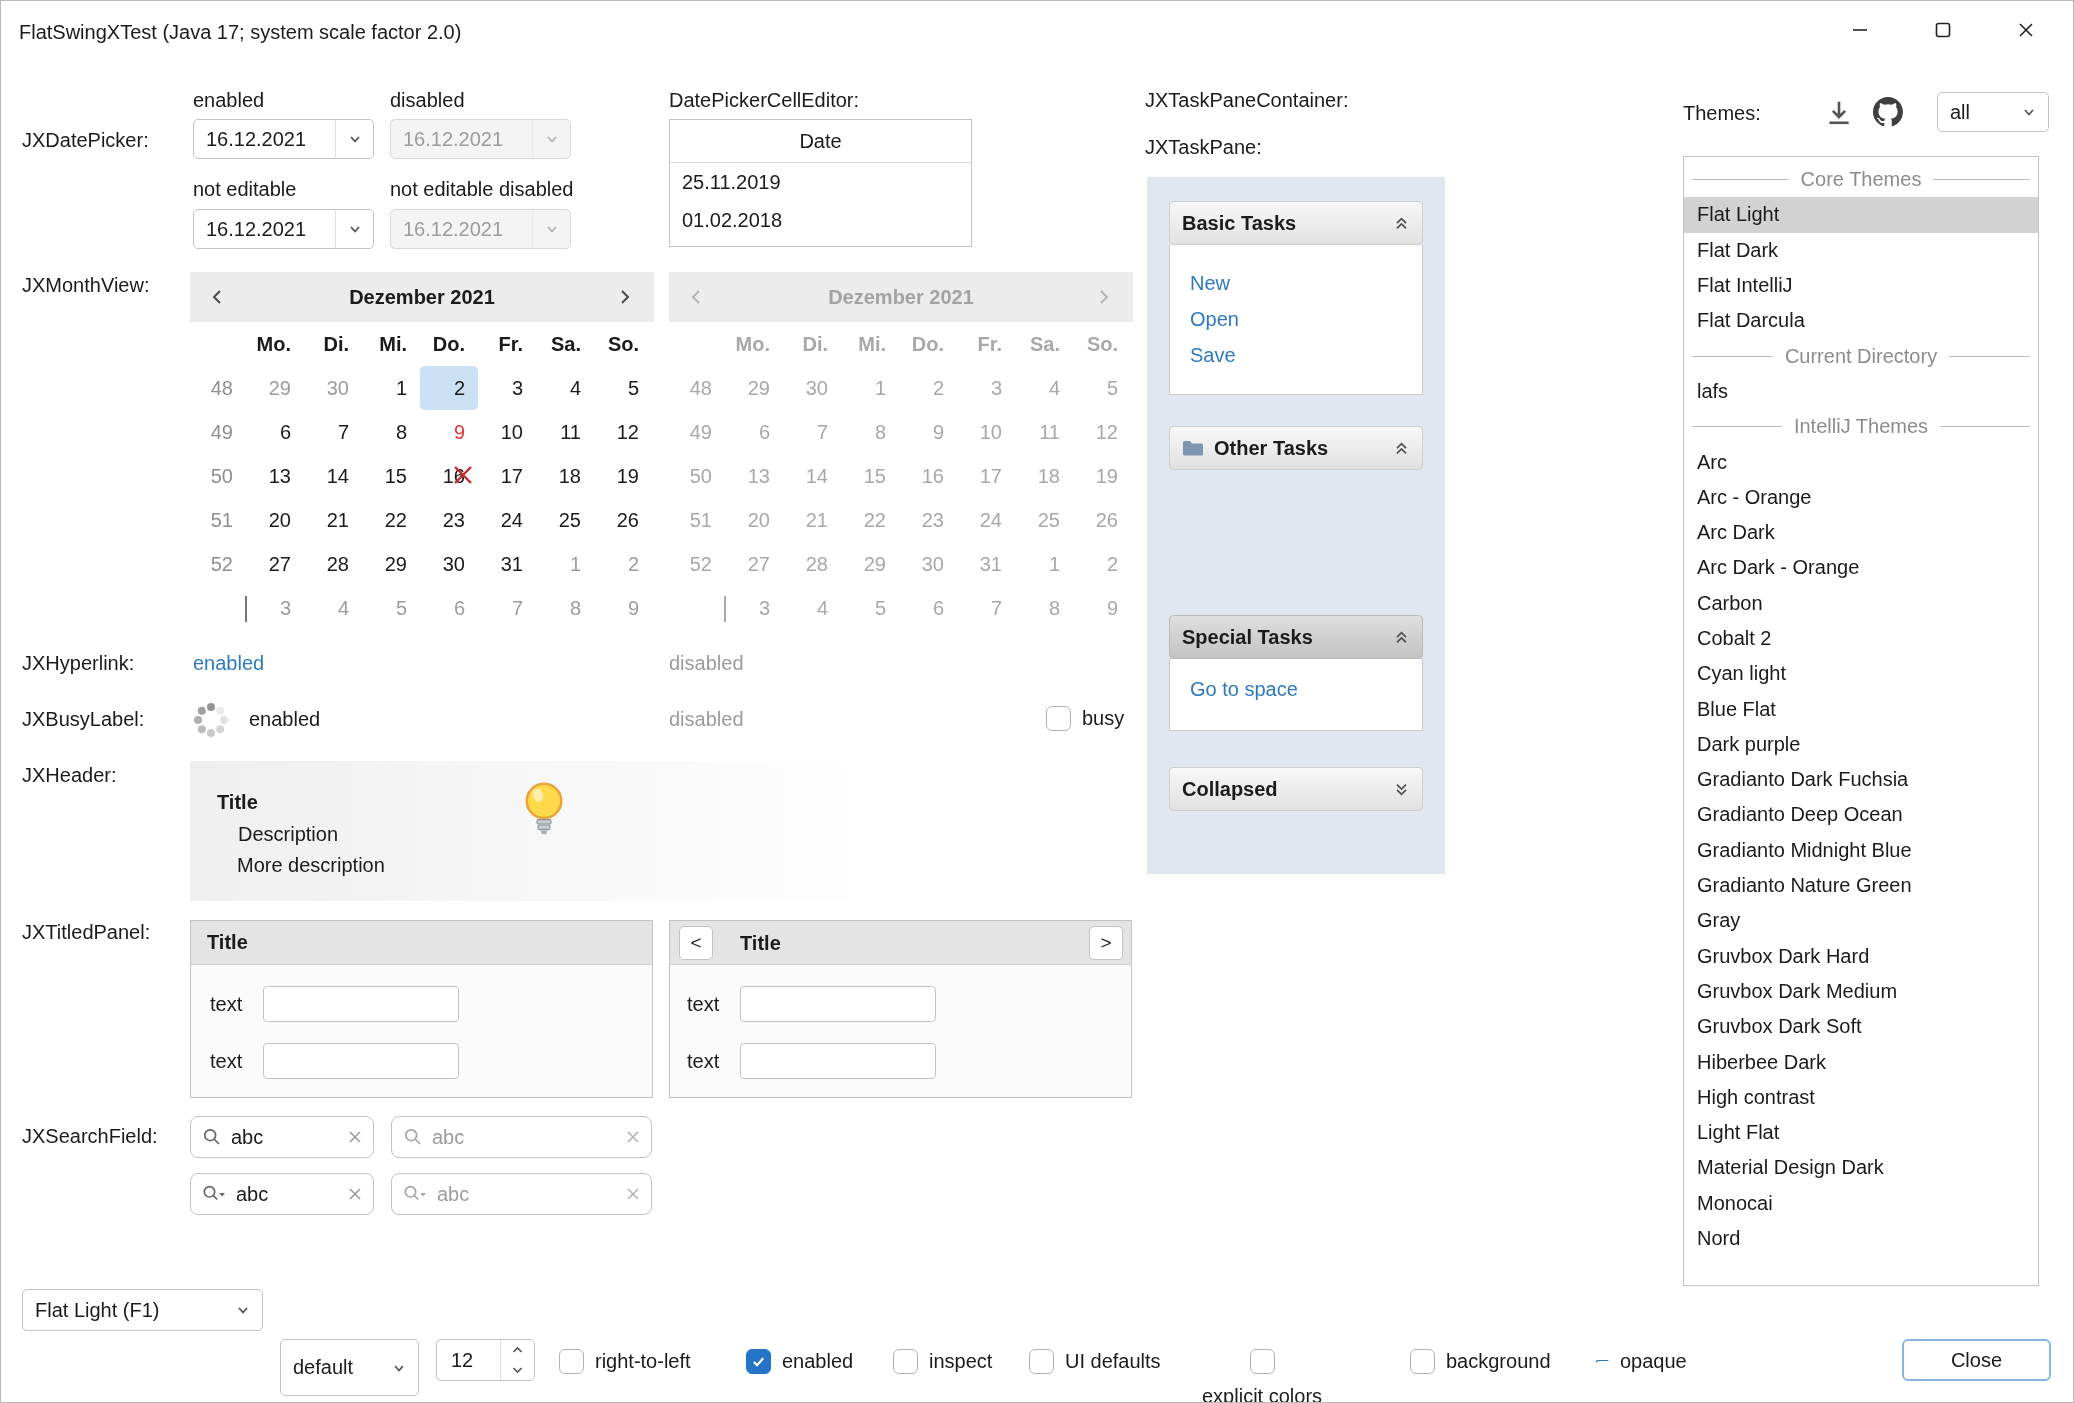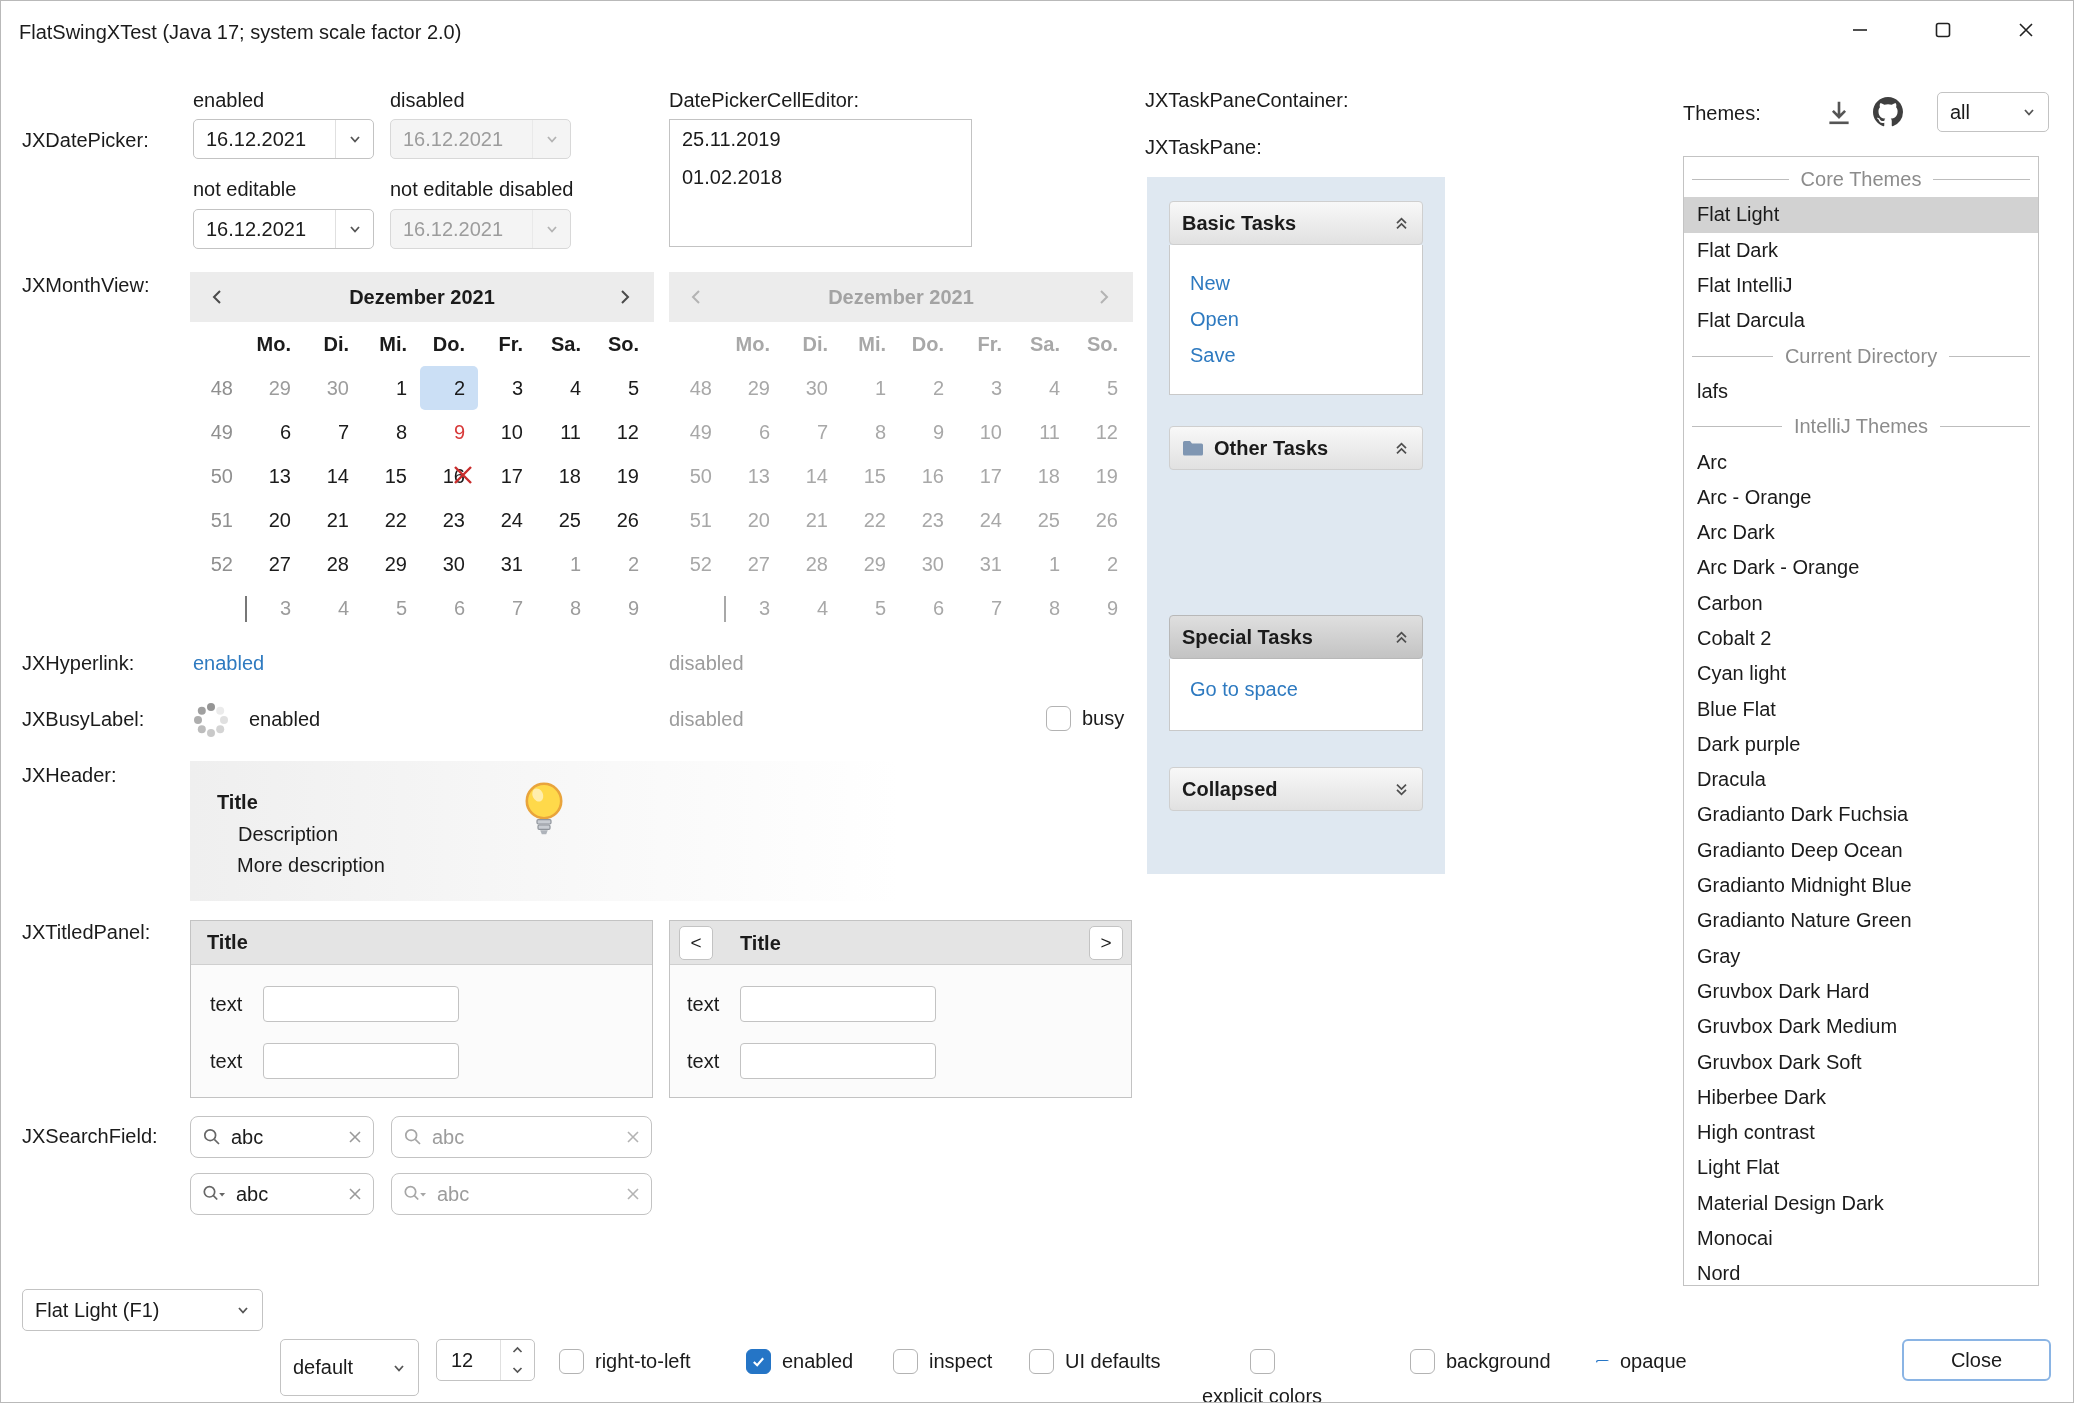--- a/index.html
+++ b/index.html
@@ -157,20 +157,21 @@
   <div class="abs datefield disabled" style="left:389px;top:208px;width:181px">
     <span class="val">16.12.2021</span>
     <span class="dbtn">
         <svg width="16" height="16" viewBox="0 0 16 16">
           <path d="M4 6 8 10.5 12 6" fill="none" stroke="#b3b3b3" stroke-width="1.8"></path>
         </svg>
       </span>
   </div>
 
   <div class="abs table" style="left:668px;top:118px;width:303px;height:128px">
+    <div class="thead">Date</div>
     <div class="trow">25.11.2019</div>
     <div class="trow">01.02.2018</div>
   </div>
 
   <div id="cal1" class="abs cal" style="left:189px;top:271px">
       <div class="cal-head">
         <span class="cal-arrow">
           <svg width="20" height="20" viewBox="0 0 20 20">
             <path d="M11 4 5 10 11 16" fill="none" stroke="#4a4a4a" stroke-width="2"></path>
           </svg>
@@ -702,21 +703,20 @@
       </div>
       <div class="theme-item">Arc</div>
       <div class="theme-item">Arc - Orange</div>
       <div class="theme-item">Arc Dark</div>
       <div class="theme-item">Arc Dark - Orange</div>
       <div class="theme-item">Carbon</div>
       <div class="theme-item">Cobalt 2</div>
       <div class="theme-item">Cyan light</div>
       <div class="theme-item">Blue Flat</div>
       <div class="theme-item">Dark purple</div>
-      <div class="theme-item">Dracula</div>
       <div class="theme-item">Gradianto Dark Fuchsia</div>
       <div class="theme-item">Gradianto Deep Ocean</div>
       <div class="theme-item">Gradianto Midnight Blue</div>
       <div class="theme-item">Gradianto Nature Green</div>
       <div class="theme-item">Gray</div>
       <div class="theme-item">Gruvbox Dark Hard</div>
       <div class="theme-item">Gruvbox Dark Medium</div>
       <div class="theme-item">Gruvbox Dark Soft</div>
       <div class="theme-item">Hiberbee Dark</div>
       <div class="theme-item">High contrast</div>

